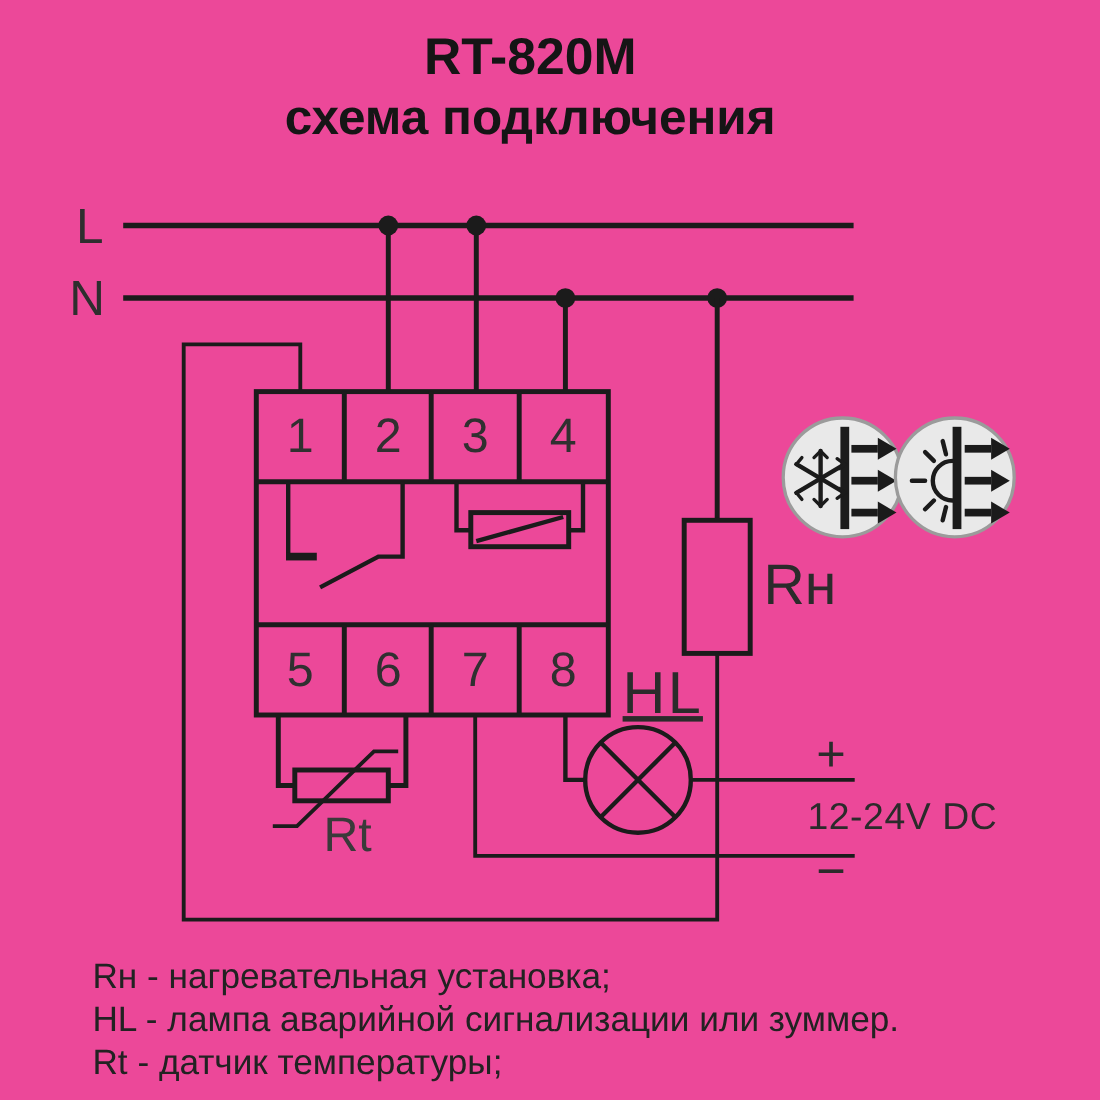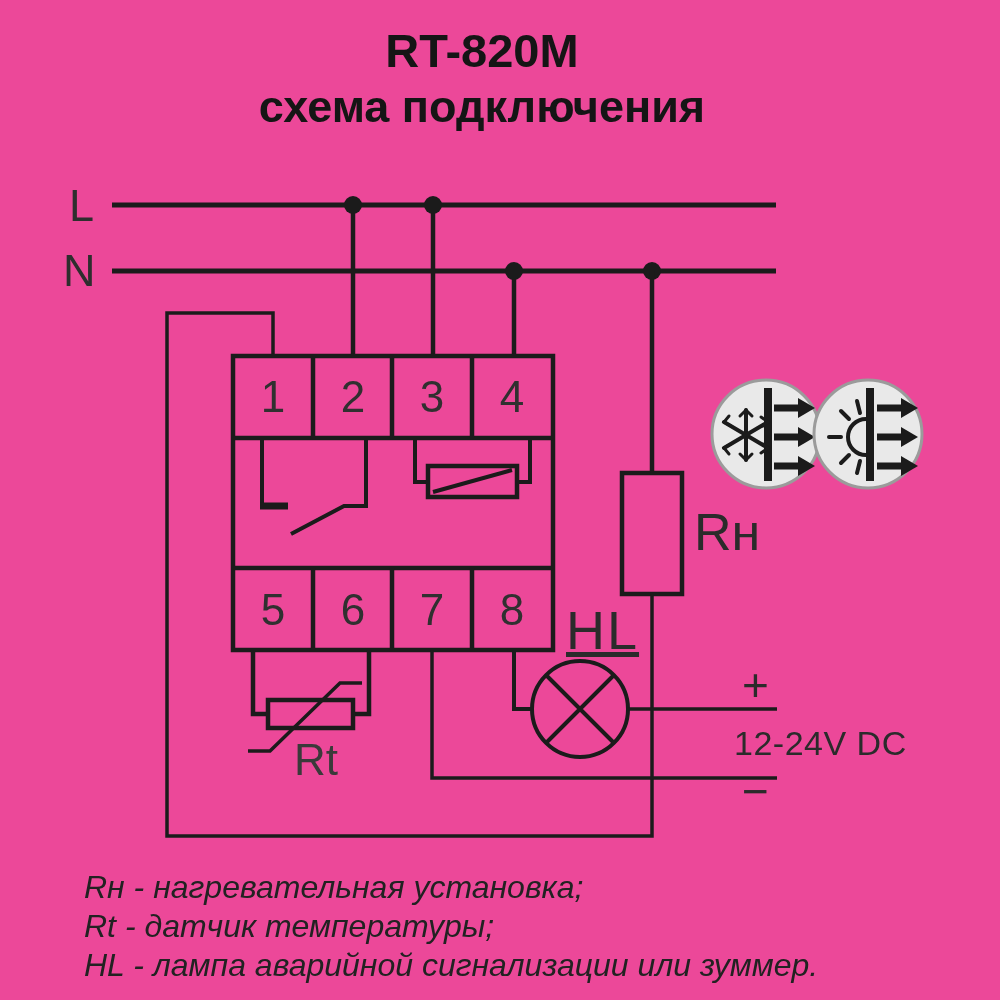--- a/index.html
+++ b/index.html
@@ -18,21 +18,21 @@
   .terminal-num{
     position:absolute;width:80px;text-align:center;
     font-size:44px;line-height:48px;color:#303030;
   }
   #hl-label{left:566px;top:603px;font-size:54px;letter-spacing:2px;color:#2b2b2b;text-decoration:underline;}
   #rh-label{left:694px;top:506px;font-size:52px;color:#2b2b2b;}
   #rt-label{left:294px;top:738px;font-size:44px;color:#3a3a3a;}
   #plus-label{left:742px;top:662px;font-size:46px;color:#2b2b2b;}
   #minus-label{left:742px;top:768px;font-size:46px;color:#2b2b2b;}
   #supply-label{left:697px;top:726px;font-size:34px;letter-spacing:.5px;color:#2b2b2b;margin-left:37px;}
-  #legend{left:84px;top:868px;font-style:italic;font-size:32px;color:#222;}
+  #legend{left:84px;top:868px;font-size:32px;color:#222;}
   #legend div{line-height:39px;}
 </style>
 </head>
 <body>
 
 <div id="stage">
 
   <svg id="schematic-svg" width="1000" height="1000" viewBox="0 0 1000 1000">
     <g stroke="#1b1b1b" fill="none" stroke-linecap="butt" stroke-linejoin="miter">
 
@@ -177,17 +177,17 @@
 
   <div id="hl-label" class="abs">HL</div>
   <div id="rh-label" class="abs">Rн</div>
   <div id="rt-label" class="abs">Rt</div>
   <div id="plus-label" class="abs">+</div>
   <div id="minus-label" class="abs">−</div>
   <div id="supply-label" class="abs">12-24V DC</div>
 
   <div id="legend" class="abs">
     <div>Rн - нагревательная установка;</div>
+    <div>HL - лампа аварийной сигнализации или зуммер.</div>
     <div>Rt - датчик температуры;</div>
-    <div>HL - лампа аварийной сигнализации или зуммер.</div>
   </div>
 
 </div>
 
 </body></html>

